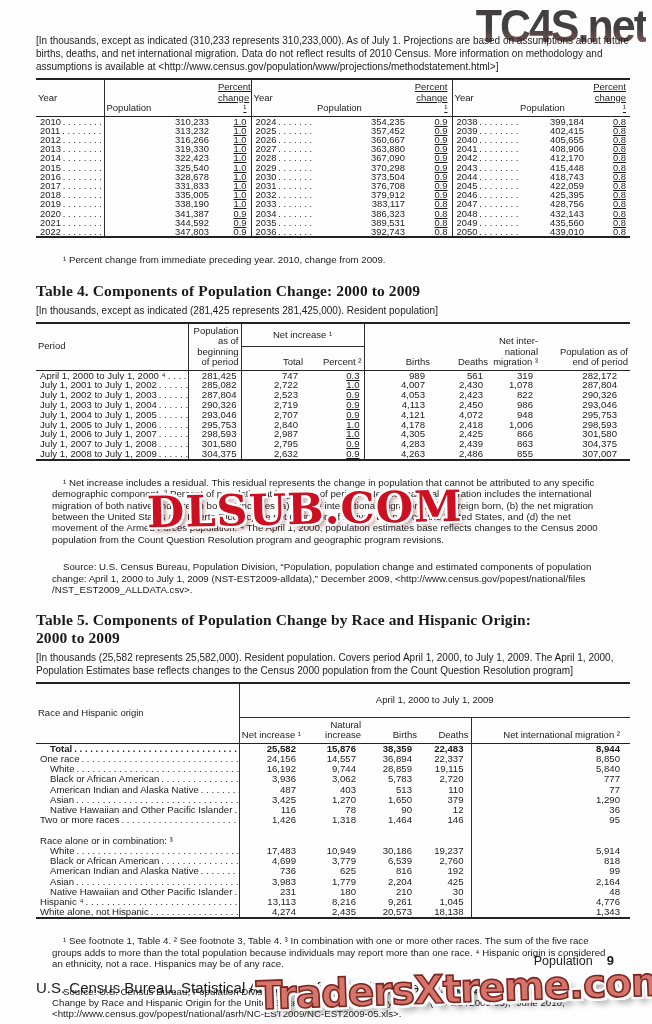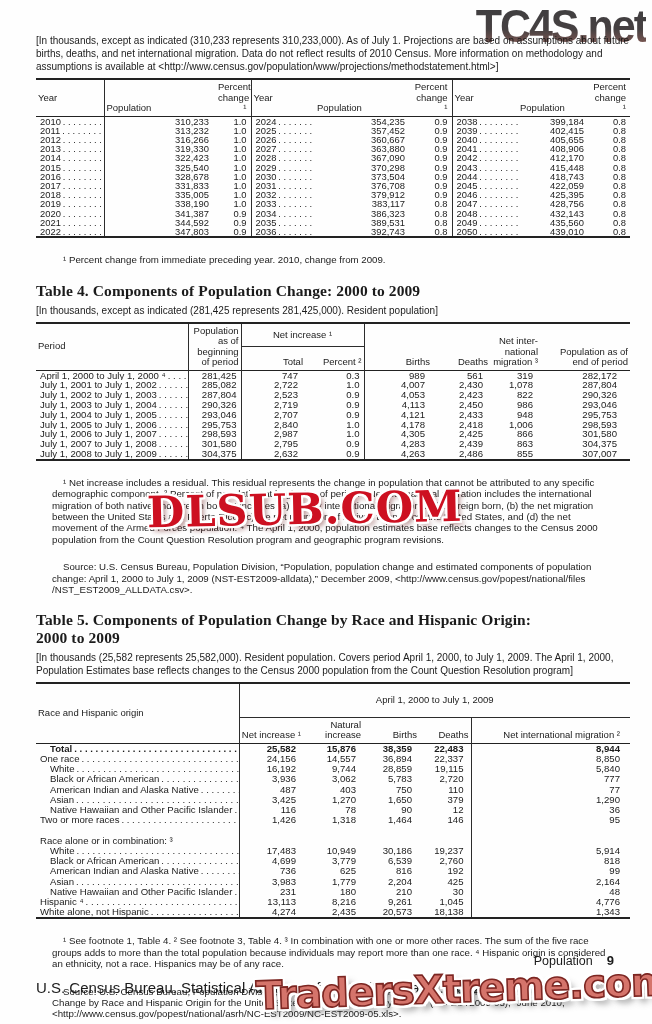--- a/index.html
+++ b/index.html
@@ -18,21 +18,21 @@
         border-top:2px solid #222;border-bottom:2px solid #222;margin:0;}
   thead th{font-weight:normal;font-size:9.5px;line-height:10.5px;vertical-align:bottom;padding:2px 2px 2px 2px;}
   thead{border-bottom:1.3px solid #222;}
   td{padding:0;height:9.6px;line-height:9.7px;vertical-align:bottom;}
   .br{border-right:1px solid #2c2c2c;}
   .bl{border-left:1px solid #2c2c2c;}
   .c{text-align:left;}
   .r{text-align:right;}
   .m{vertical-align:middle;}
   .num{text-align:right;padding-right:7px;}
-  .pct{padding-right:4px;}
+  .pct{padding-right:4px;text-decoration:underline;}
   .last{padding-right:13px;}
   .stub-pad{padding-left:4px;}
 
   
   .lead{display:flex;align-items:baseline;overflow:hidden;}
   .lbl{white-space:nowrap;}
   .dots{flex:1;white-space:nowrap;overflow:hidden;}
   .dots::after{content:". . . . . . . . . . . . . . . . . . . . . . . . . . . . . . . . . . . . . . . . . . . . . . . . . . . . . .";padding-left:2px;}
   .lbl:empty + .dots::after{content:"";}
   tr.section .dots::after{content:"";}
@@ -558,21 +558,21 @@
             <td class="br stub-pad">
               <div class="lead">
                 <span class="lbl">July 1, 2004 to July 1, 2005</span>
                 <span class="dots"></span>
               </div>
             </td>
             <td class="num br" style="padding-right:4px">293,046</td>
             <td class="num">2,707</td>
             <td class="num pct br">0.9</td>
             <td class="num">4,121</td>
-            <td class="num">2,433</td>
+            <td class="num">4,072</td>
             <td class="num">948</td>
             <td class="num last">295,753</td>
           </tr>
 
           <tr>
             <td class="br stub-pad">
               <div class="lead">
                 <span class="lbl">July 1, 2005 to July 1, 2006</span>
                 <span class="dots"></span>
               </div>
@@ -727,21 +727,21 @@
 
           <tr class="ind">
             <td class="br stub-pad">
               <div class="lead">
                 <span class="lbl">American Indian and Alaska Native</span>
                 <span class="dots"></span>
               </div>
             </td>
             <td class="num">487</td>
             <td class="num">403</td>
-            <td class="num">750</td>
+            <td class="num">513</td>
             <td class="num">110</td>
             <td class="num bl" style="padding-right:10px">77</td>
           </tr>
 
           <tr class="ind">
             <td class="br stub-pad">
               <div class="lead">
                 <span class="lbl">Asian</span>
                 <span class="dots"></span>
               </div>

